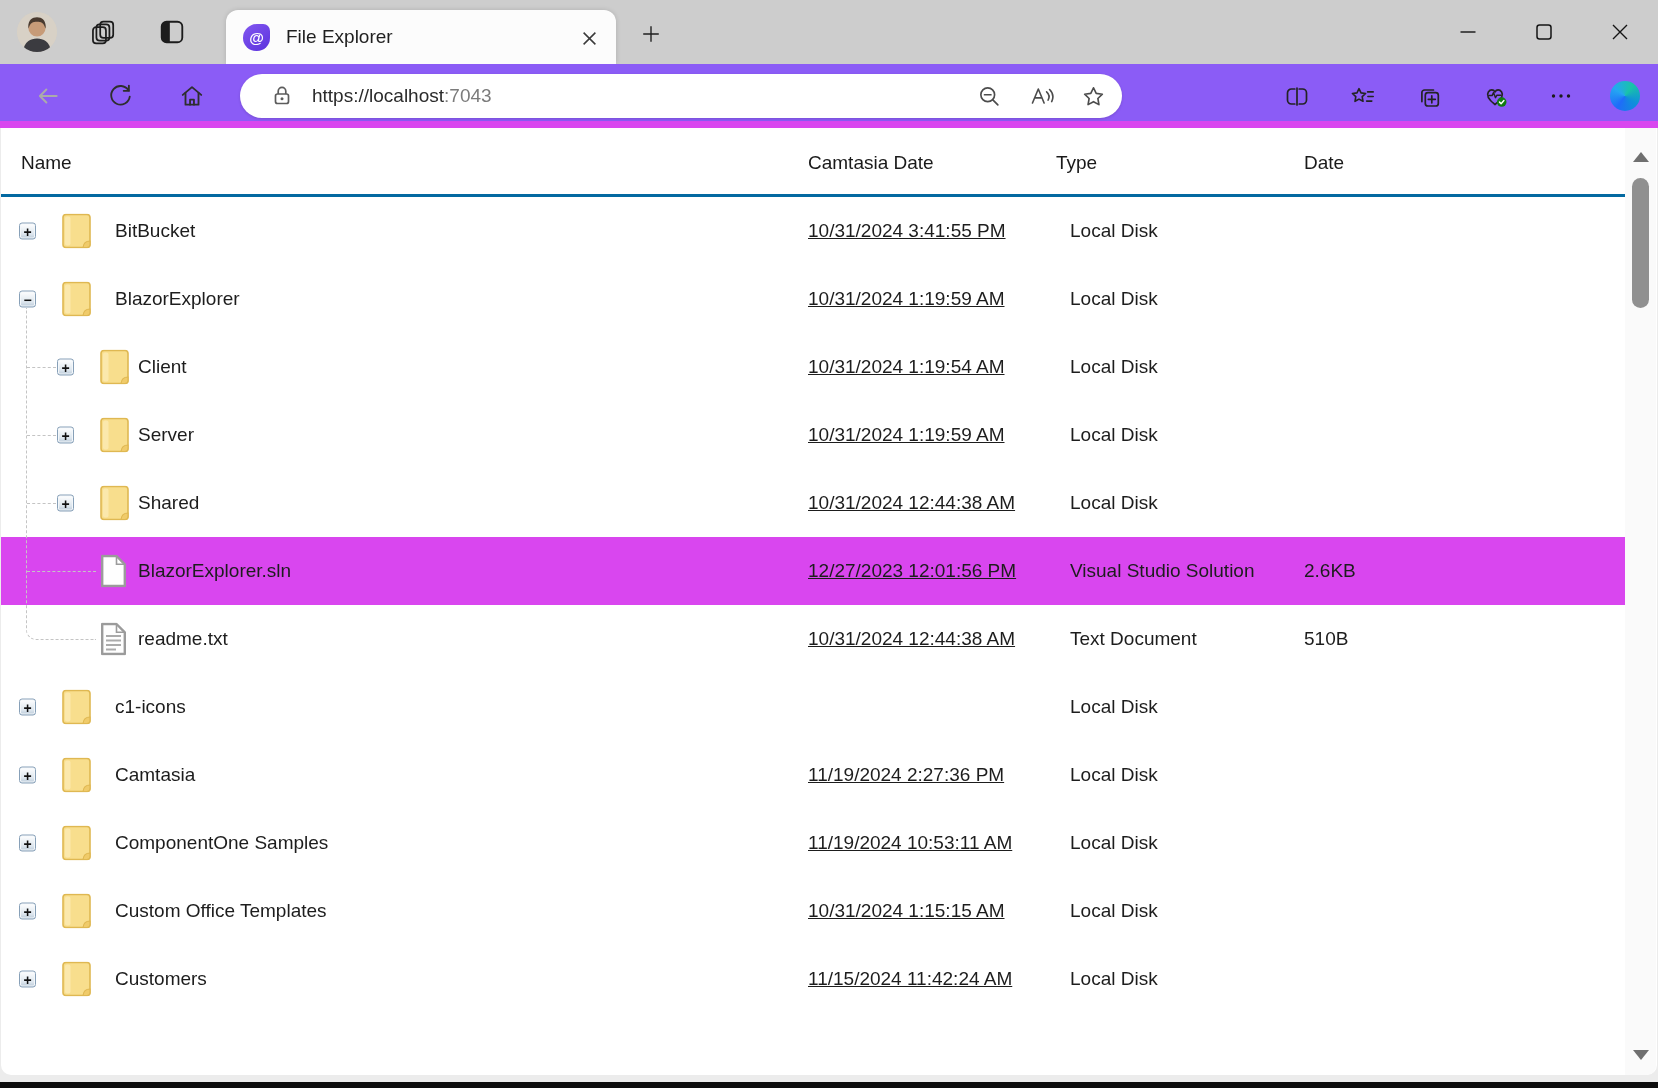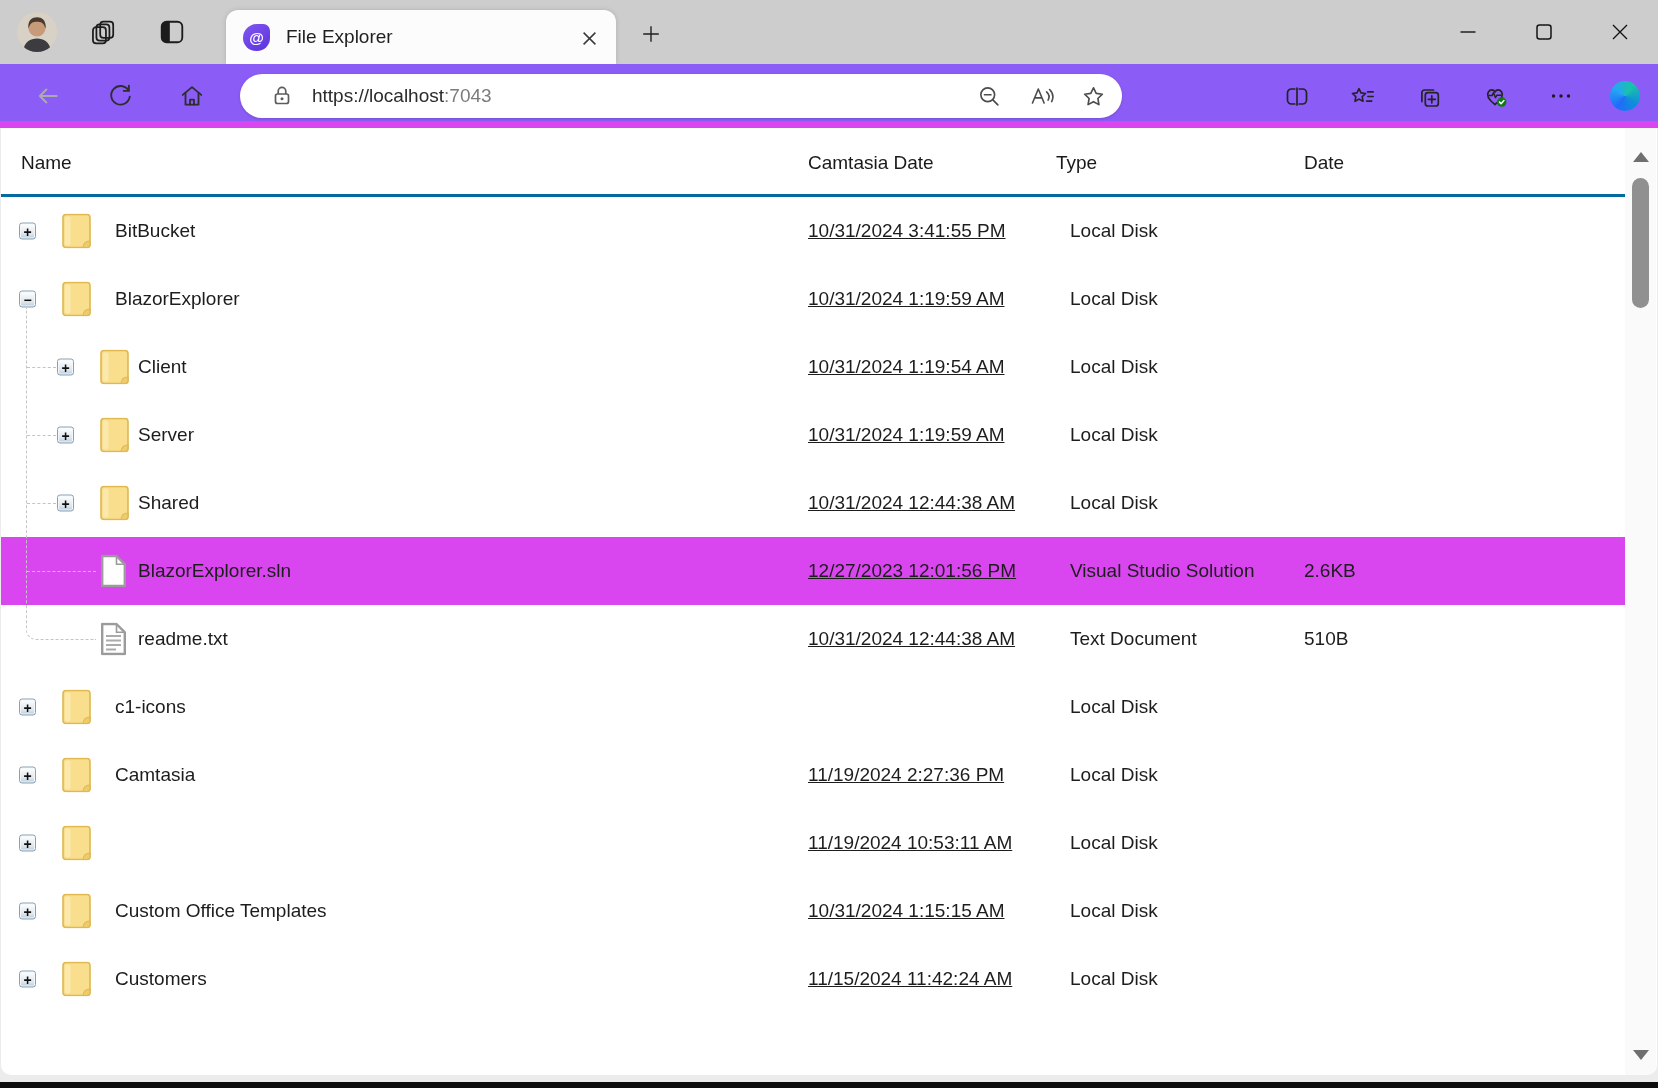--- a/index.html
+++ b/index.html
@@ -432,20 +432,21 @@
     <div class="cell name">
       <span class="expand">+</span>
       <span class="icon folder-icon">
         <svg width="29" height="35" viewBox="0 0 29 35">
           <rect x="1" y="1" width="27" height="33" rx="3" fill="#F8DE8D" stroke="#DFB852" stroke-width="1.6"></rect>
           <rect x="3" y="3" width="5.5" height="29" rx="2" fill="#FBE8AC"></rect>
           <path d="M21 34 C21.5 29.5 24.5 27.5 28 27.5 L28 31 A3 3 0 0 1 25 34 Z" fill="#F0CB6A" stroke="#DFB852" stroke-width="1.2"></path>
         </svg>
       </span>
 
+      <span class="label">ComponentOne Samples</span>
     </div>
     <div class="cell date">11/19/2024 10:53:11 AM</div>
     <div class="cell type">Local Disk</div>
     <div class="cell size"></div>
   </div>
         <div class="row lvl0 folder">
     <div class="cell name">
       <span class="expand">+</span>
       <span class="icon folder-icon">
         <svg width="29" height="35" viewBox="0 0 29 35">

